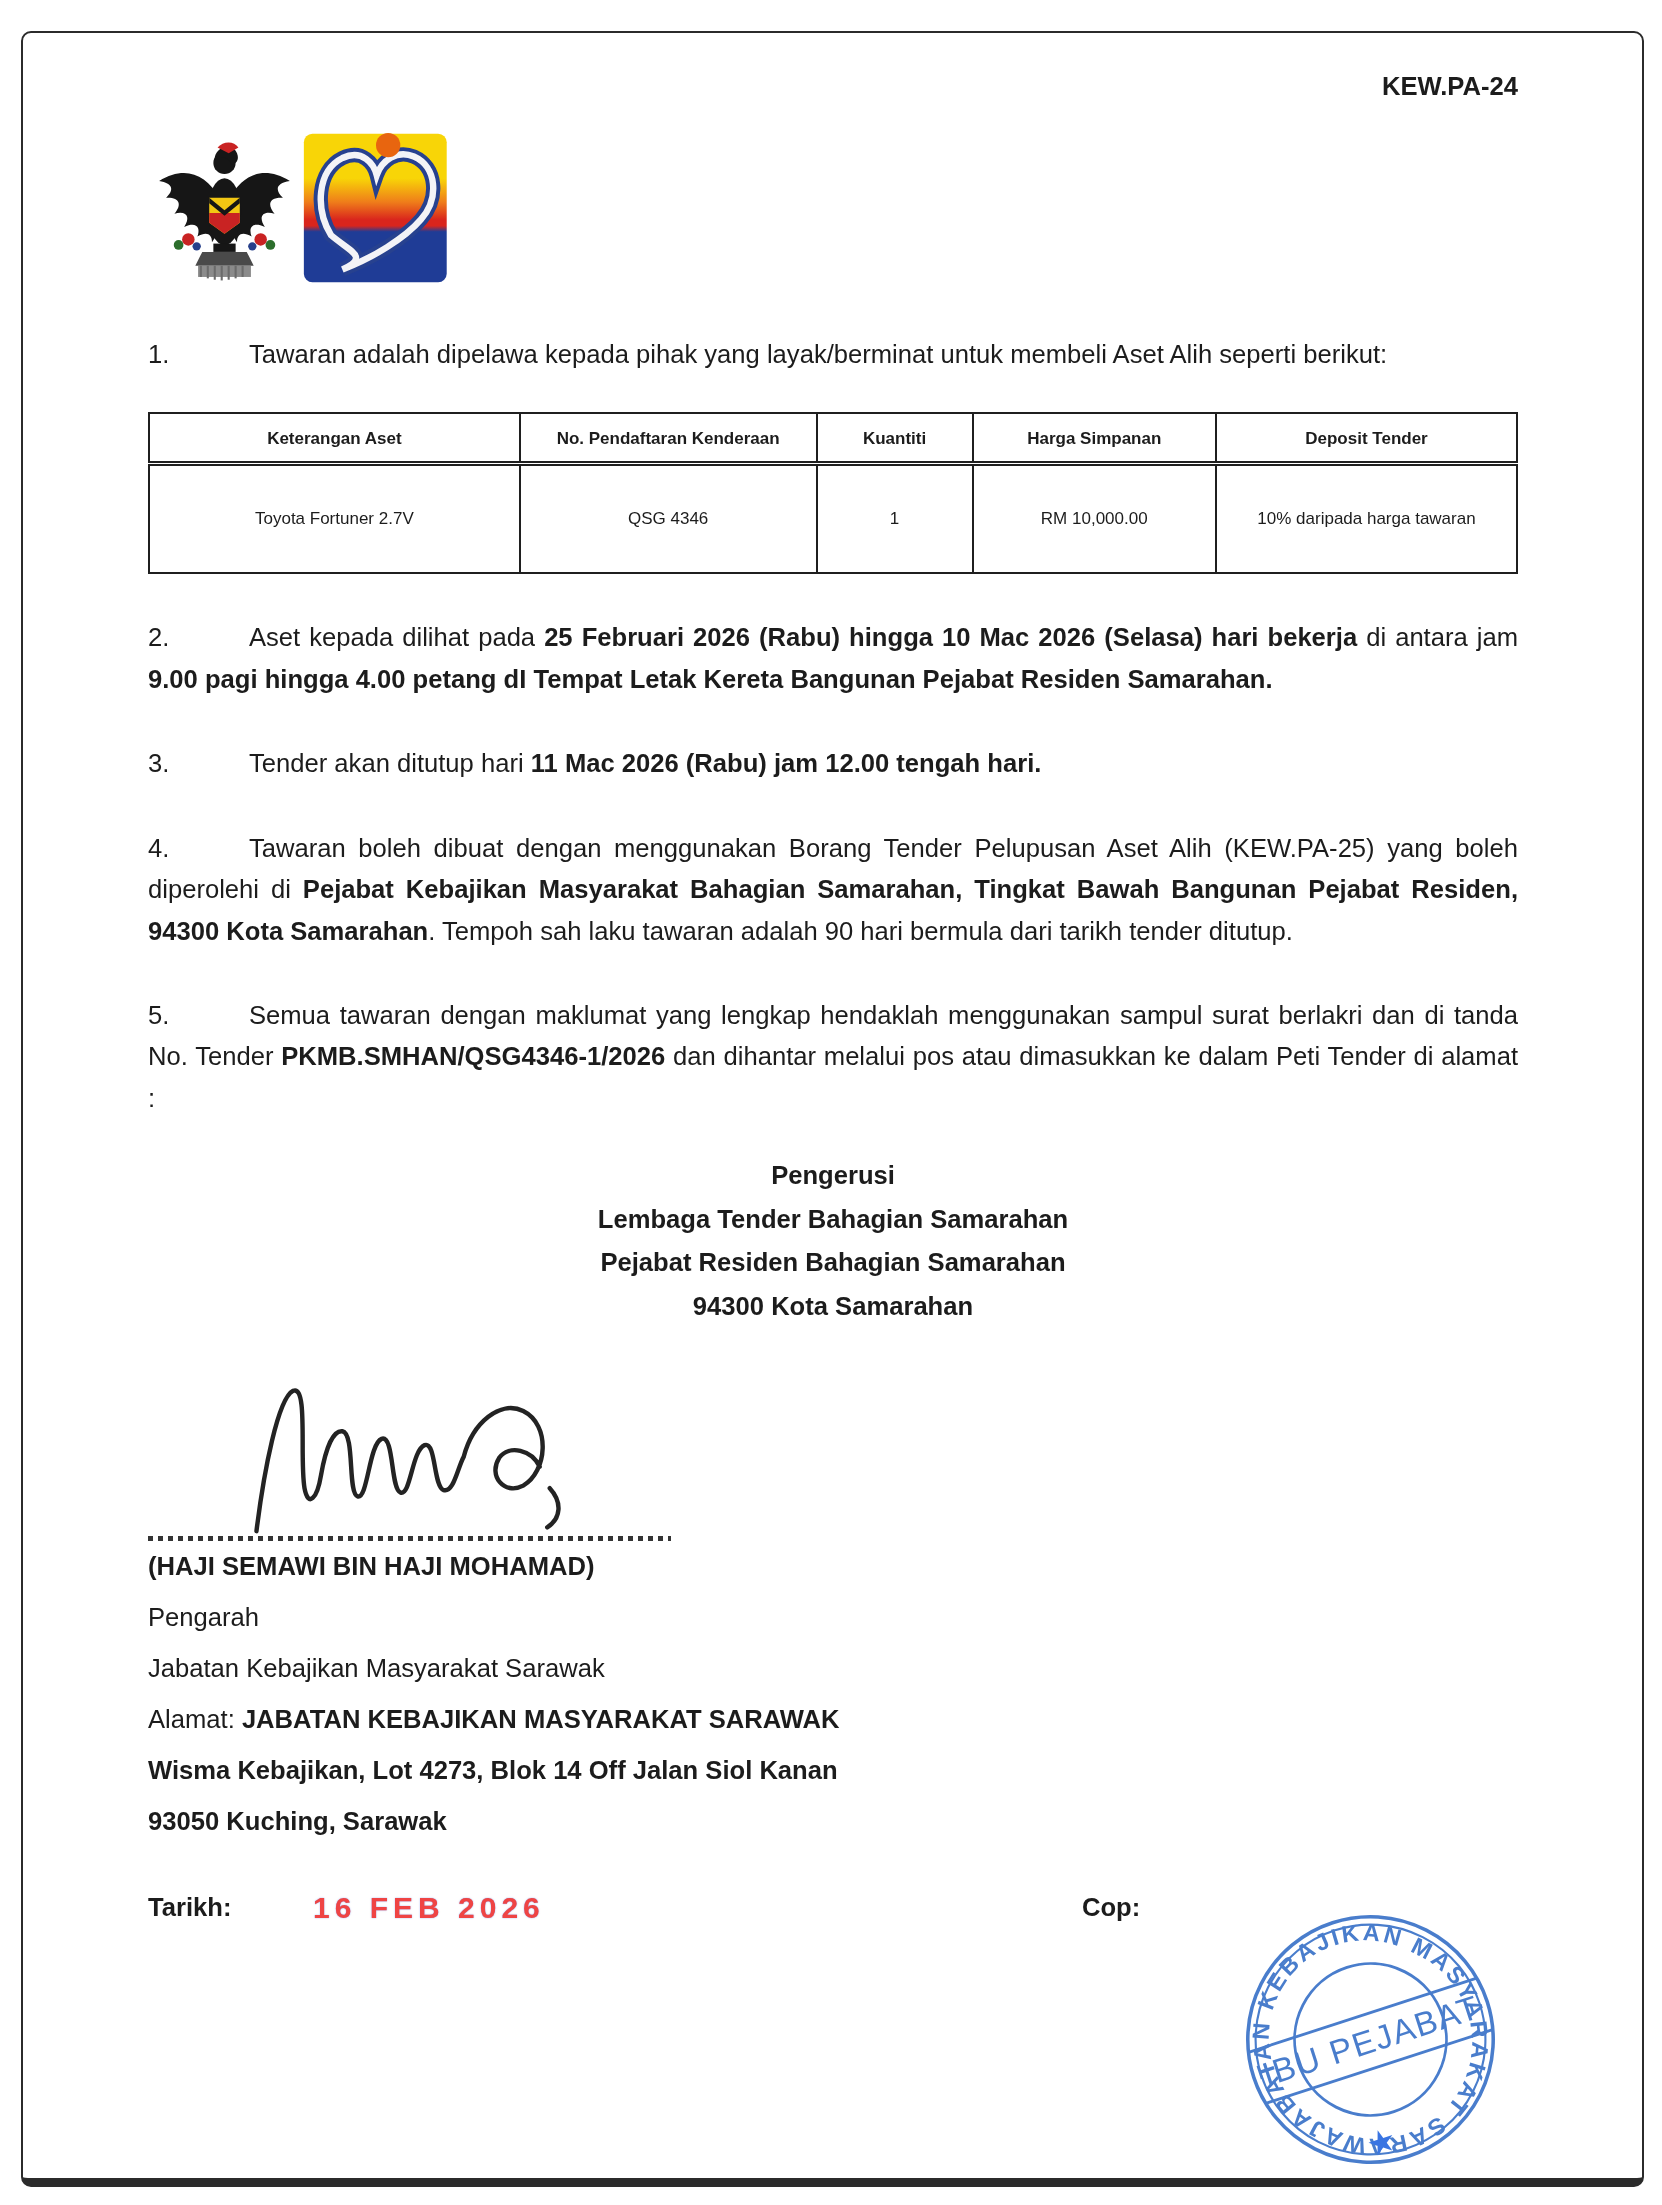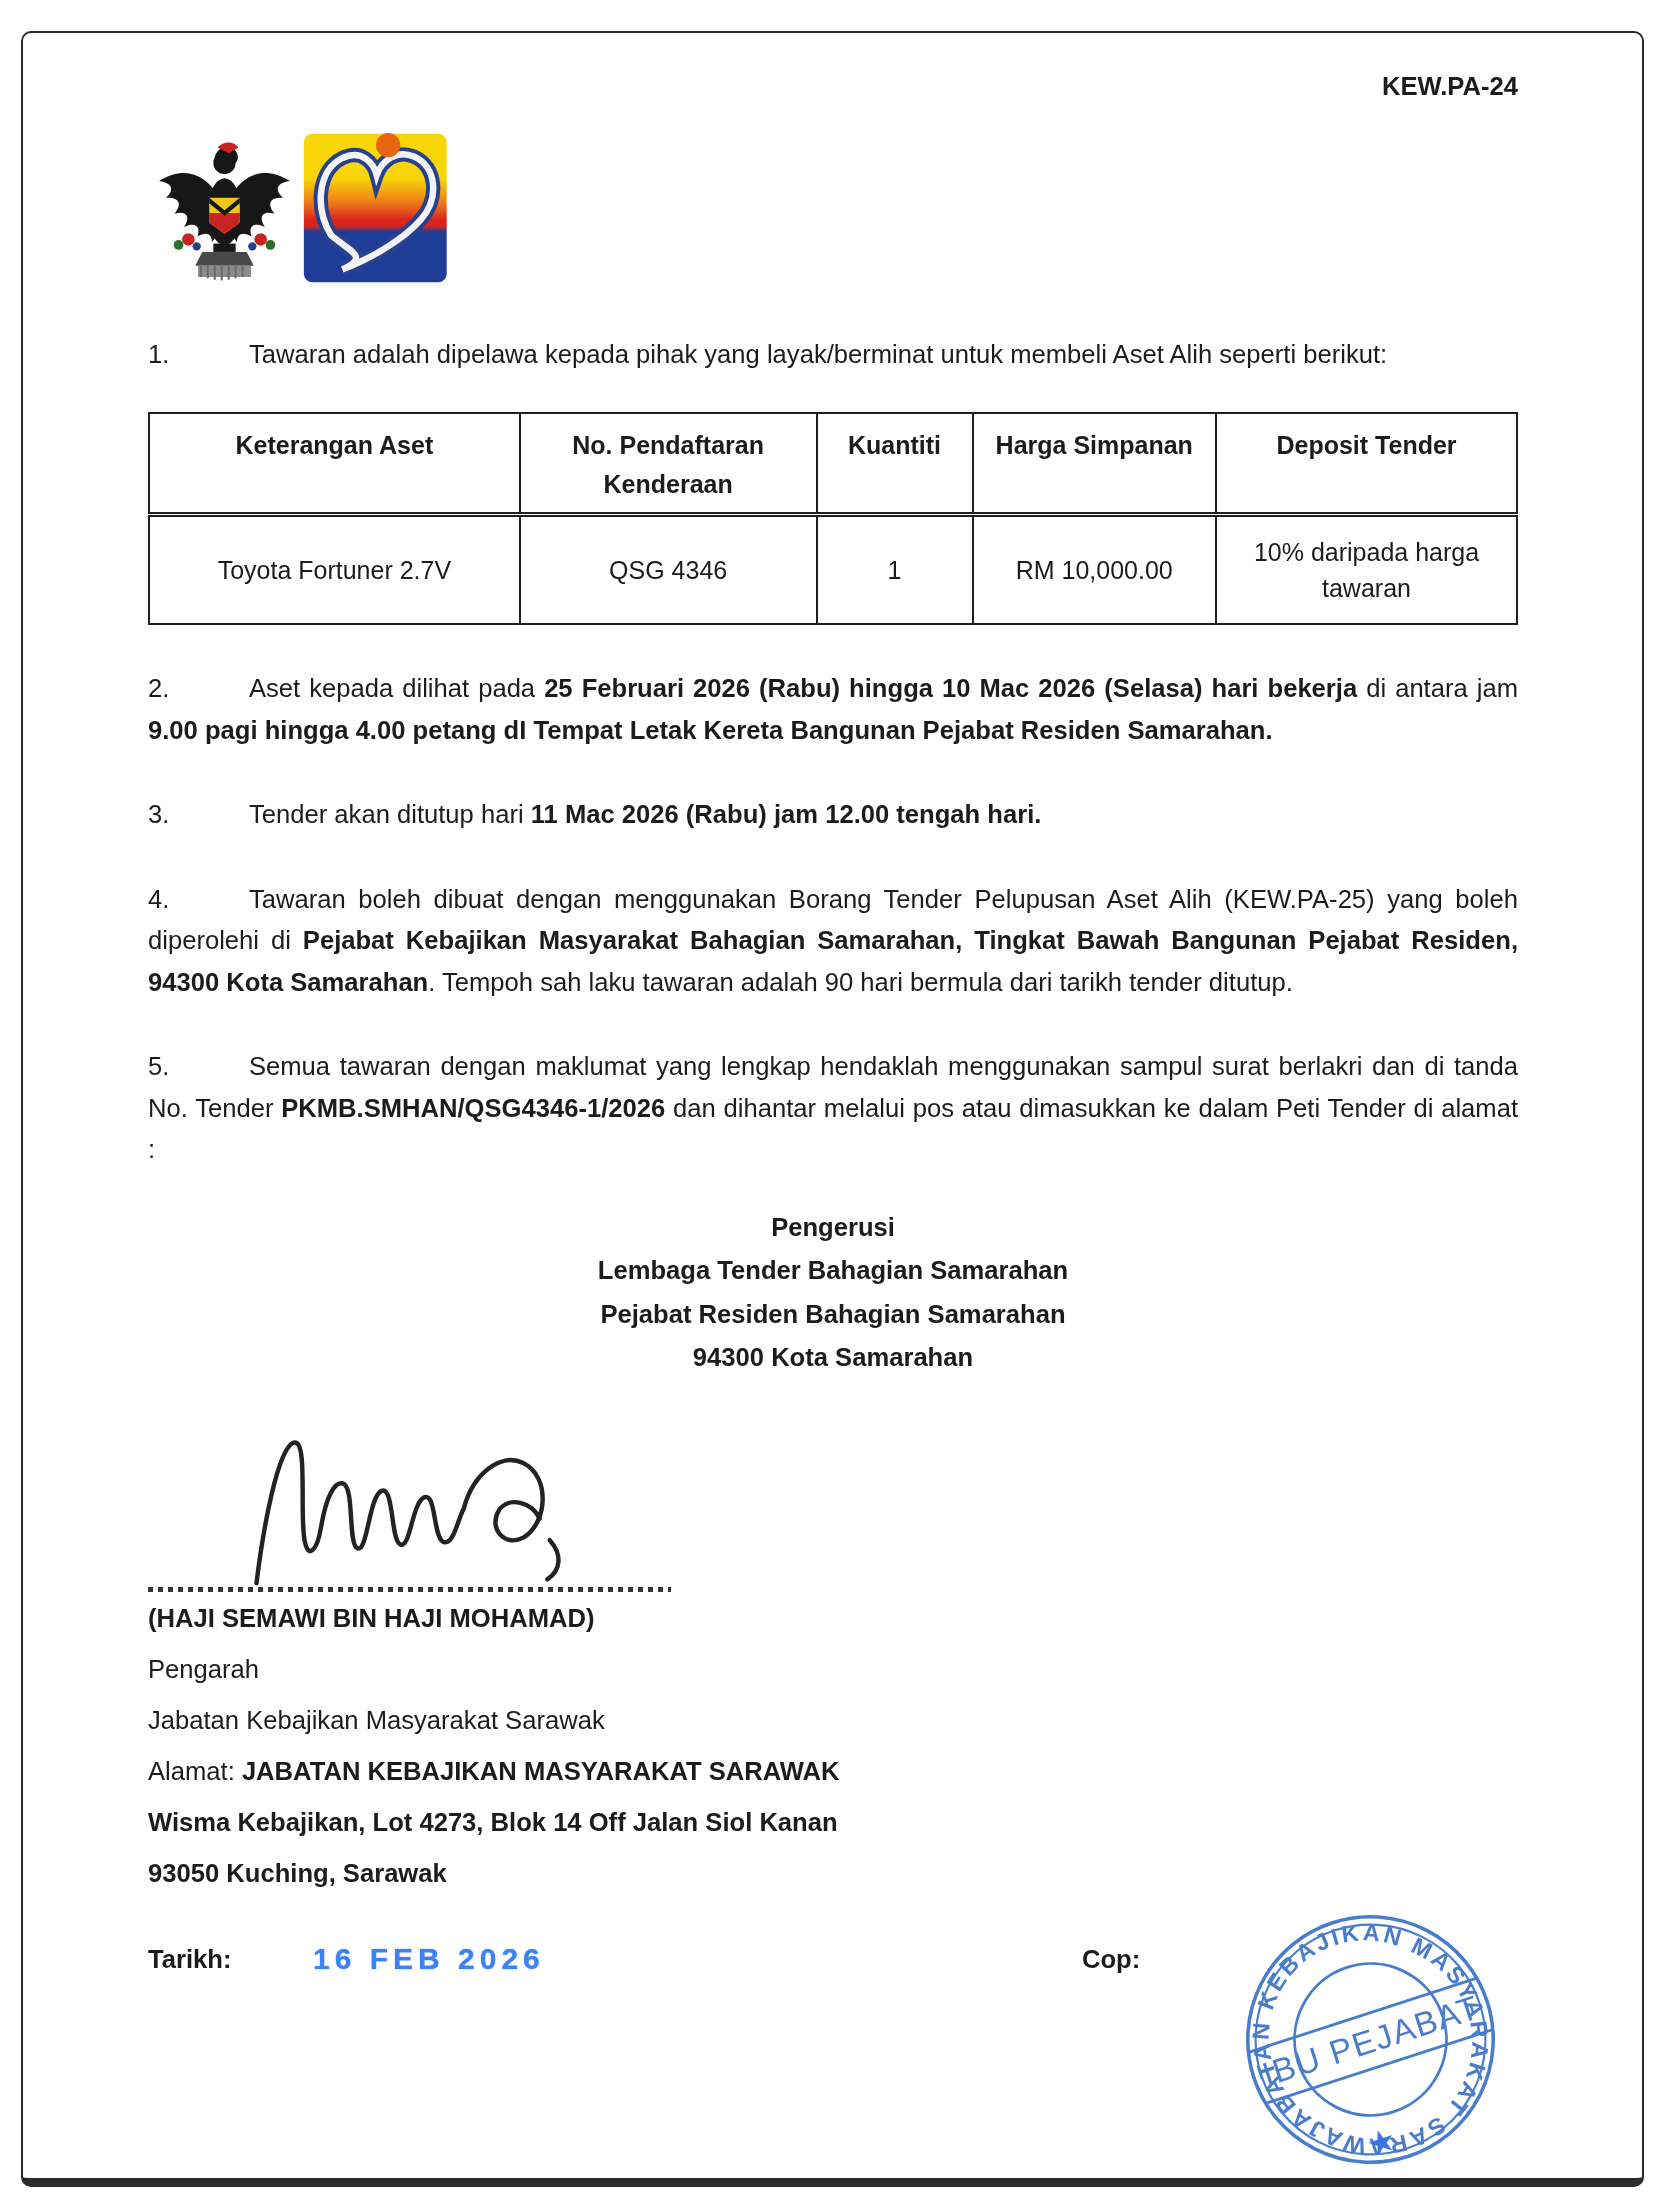--- a/index.html
+++ b/index.html
@@ -9,36 +9,36 @@
         border:2.8px solid #2b2b2b;border-bottom-width:9.2px;border-radius:10px;pointer-events:none;}
   .content{position:absolute;left:148px;top:0;width:1370px;}
   .form-code{margin-top:72px;text-align:right;font-weight:bold;font-size:25.6px;}
   .tender-no{margin-top:47px;text-align:right;font-weight:bold;font-size:25.6px;padding-right:62px;}
   .header-row{margin-top:27px;display:flex;align-items:flex-start;}
   .crest{width:153px;height:163px;flex:0 0 auto;}
   .jkm{width:150px;height:160px;flex:0 0 auto;}
   .title-wrap{flex:1;text-align:center;font-weight:bold;font-size:29px;line-height:1.6;margin-top:28px;}
   .para{font-size:25.6px;line-height:1.62;text-align:justify;margin:43px 0 0 0;}
   .pnum{display:inline-block;width:101px;}
-  .asset-table{width:100%;border-collapse:collapse;margin-top:37px;font-size:25px;}
+  .asset-table{width:100%;border-collapse:collapse;margin-top:37px;font-size:17px;}
   .asset-table th{border:2.1px solid #1f1f1f;border-bottom:5px double #1f1f1f;font-weight:bold;
         text-align:center;vertical-align:top;padding:11.4px 5.7px 8.5px;line-height:1.55;}
   .asset-table td{border:2.1px solid #1f1f1f;text-align:center;vertical-align:middle;
         height:98px;line-height:1.45;padding:4.3px 7px;}
   .addr-block{margin-top:35px;text-align:center;font-weight:bold;font-size:25.6px;line-height:1.7;}
   .sig-area{margin-top:35px;}
   .sig-svg{width:468px;height:177px;margin-left:78px;display:block;}
   .dotted-line{width:523px;height:5px;margin-top:-4.3px;
         background:repeating-linear-gradient(90deg,#343434 0 5px,transparent 5px 10px);}
   .sig-name{font-weight:bold;font-size:25.6px;margin-top:11.4px;}
   .sig-line{font-size:25.6px;margin-top:22px;}
   .sig-line b{font-weight:bold;}
   .footer-row{position:relative;margin-top:57px;font-size:25.6px;height:85px;}
   .date-label{position:absolute;left:0;top:0;font-weight:bold;}
-  .date-stamp{position:absolute;left:165px;top:-2.8px;color:#3b82f6;font-weight:bold;
+  .date-stamp{position:absolute;left:165px;top:-2.8px;color:#ef4444;font-weight:bold;
         font-size:30px;letter-spacing:5px;text-shadow:0 0 1.4px rgba(28,62,209,.55);}
   .cop-label{position:absolute;left:934px;top:0;font-weight:bold;}
   .stamp-wrap{position:absolute;left:1218px;top:1889px;width:305px;height:301px;}
 </style>
 </head>
 <body>
 
 <div class="page">
   <div class="page-border"></div>
 

